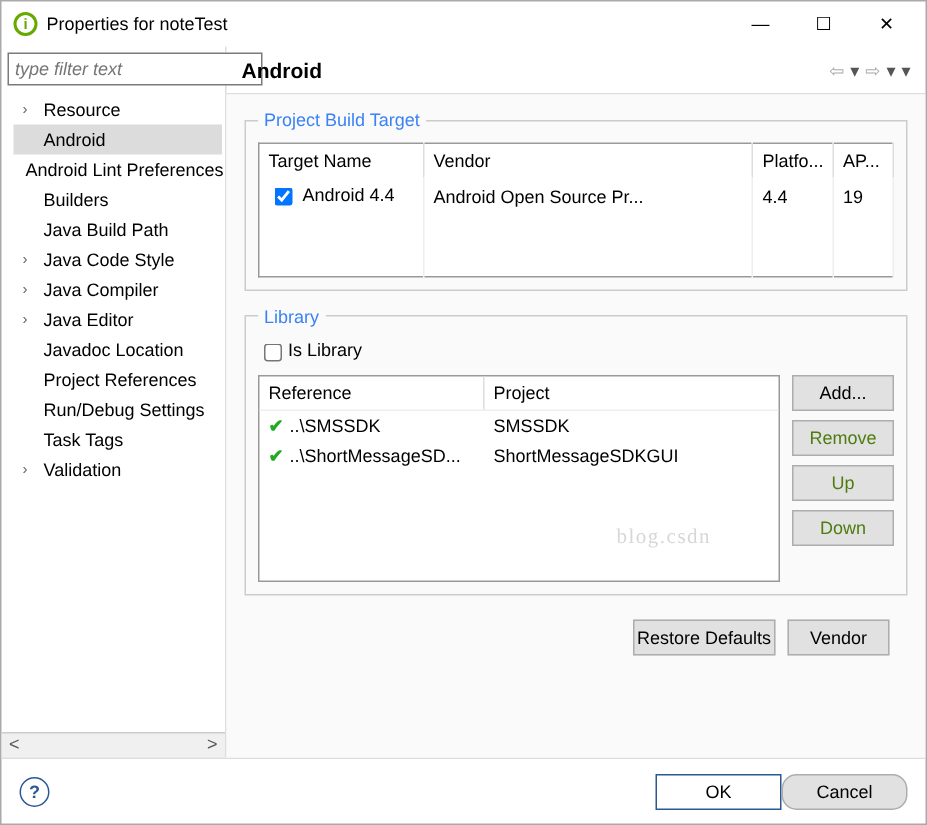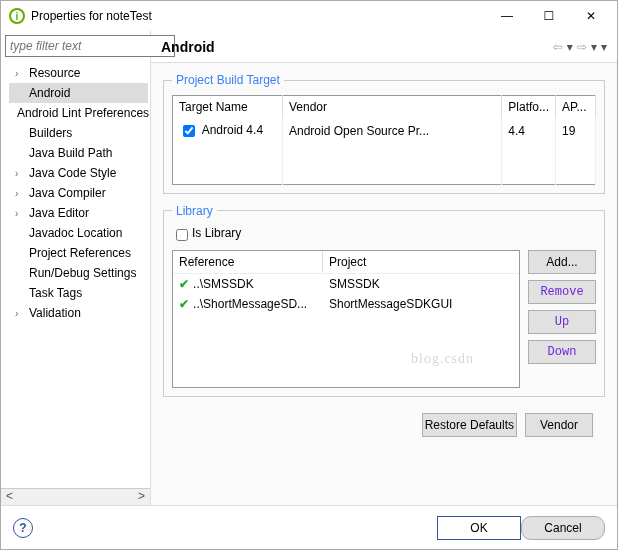--- a/index.html
+++ b/index.html
@@ -39,21 +39,21 @@
   .lib-table-wrap { flex: 1; border: 1px solid #999; background: #fff; height: 138px; }
   .lib-head { display: flex; border-bottom: 1px solid #eee; }
   .lib-head div { padding: 4px 6px; }
   .lib-head .c1 { width: 150px; border-right: 1px solid #ddd; }
   .lib-row { display: flex; }
   .lib-row div { padding: 3px 6px; white-space: nowrap; overflow: hidden; text-overflow: ellipsis; }
   .lib-row .c1 { width: 150px; }
   .tick { color: #2a2; font-weight: bold; margin-right: 4px; }
   .lib-btns { display: flex; flex-direction: column; gap: 6px; }
   .btn { min-width: 68px; height: 24px; border: 1px solid #adadad; background: #e1e1e1; text-align: center; line-height: 22px; padding: 0 2px; }
-  .btn.disabled { color: #6d28d9; font-family: Liberation Mono, monospace; }
+  .btn.disabled { color: #4d7c0f; }
   .bottom-right { display: flex; justify-content: flex-end; gap: 8px; padding: 6px 12px 0 0; }
   .button-bar { height: 44px; border-top: 1px solid #ddd; display: flex; align-items: center; padding: 0 12px; }
   .help { width: 20px; height: 20px; border: 1.5px solid #2b5797; border-radius: 50%; color: #2b5797; display: flex; align-items: center; justify-content: center; font-weight: bold; }
   .spacer { flex: 1; }
   .btn.primary { background: #fff; border: 1px solid #2b5797; color: #000; min-width: 84px; }
   .btn.normal { min-width: 84px; border-radius: 10px; }
   .watermark { position: absolute; left: 260px; top: 288px; color: #d7d7d7; font-size: 14px; pointer-events: none; font-family: serif; letter-spacing: 1px; }
 </style>
 </head>
 <body>

